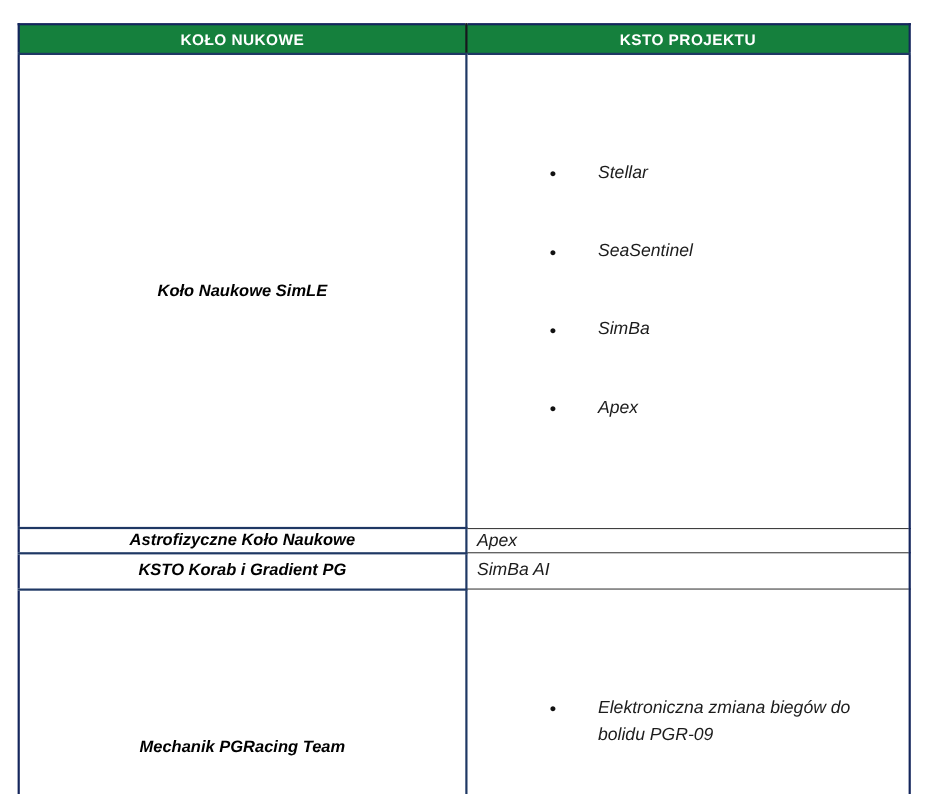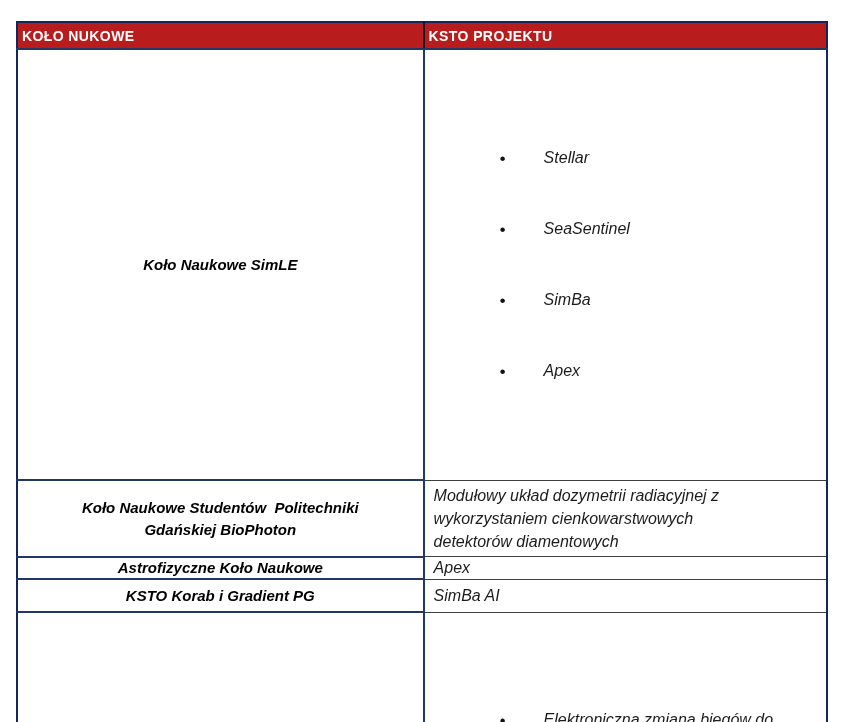--- a/index.html
+++ b/index.html
@@ -18,26 +18,26 @@
   table.projects-table {
     width: 812px;
     border-collapse: collapse;
     table-layout: fixed;
     border: 2px solid #14265c;
   }
   col.col-left  { width: 50.2%; }
   col.col-right { width: 49.8%; }
 
   th.hdr {
-    background: #b91c1c;
+    background: #15803d;
     color: #ffffff;
     font-weight: bold;
     font-size: 14px;
     letter-spacing: 0.4px;
-    text-align: left;
+    text-align: center;
     height: 21px;
     padding: 2px 4px;
     border-bottom: 2px solid #1f3864;
   }
   th.hdr-right { border-left: 2px solid #16161d; }
 
   td {
     box-sizing: border-box;
     vertical-align: middle;
     font-style: italic;
@@ -114,27 +114,20 @@
         <td class="club">Koło Naukowe SimLE</td>
         <td class="proj">
           <ul class="bullet-list">
             <li>Stellar</li>
             <li>SeaSentinel</li>
             <li>SimBa</li>
             <li>Apex</li>
           </ul>
         </td>
       </tr>
-      <tr class="row-biophoton">
-        <td class="club">Koło Naukowe Studentów  Politechniki
-Gdańskiej BioPhoton</td>
-        <td class="proj">Modułowy układ dozymetrii radiacyjnej z
-wykorzystaniem cienkowarstwowych
-detektorów diamentowych</td>
-      </tr>
       <tr class="row-astro row-small">
         <td class="club">Astrofizyczne Koło Naukowe</td>
         <td class="proj">Apex</td>
       </tr>
       <tr class="row-ksto row-small">
         <td class="club">KSTO Korab i Gradient PG</td>
         <td class="proj">SimBa AI</td>
       </tr>
       <tr class="row-mechanik">
         <td class="club">Mechanik PGRacing Team</td>

